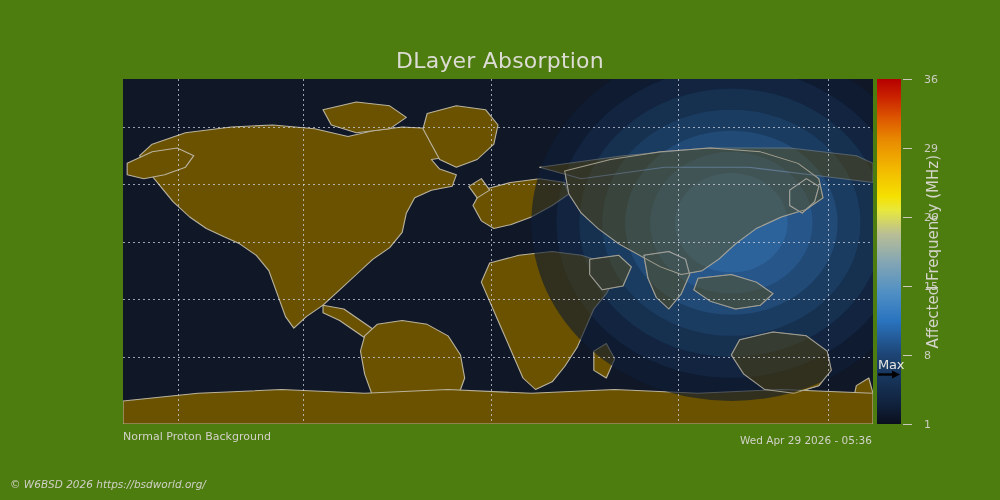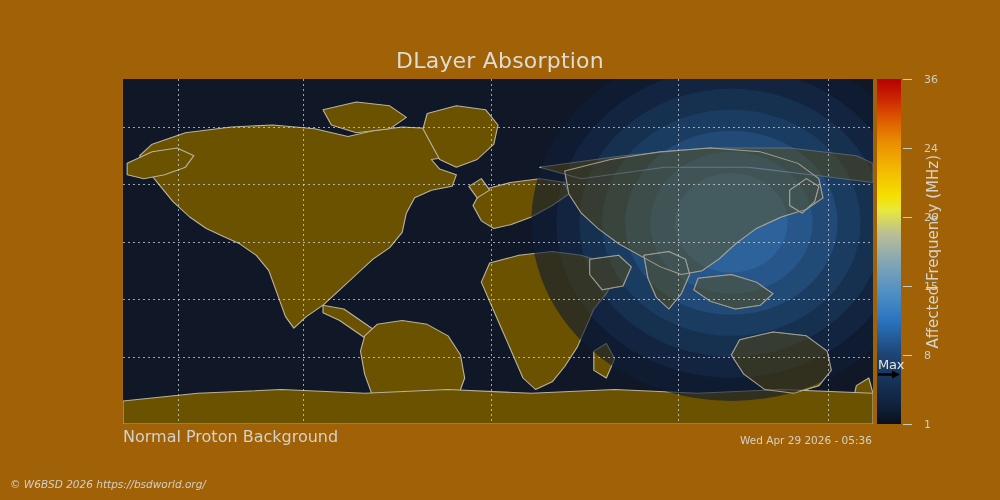--- a/index.html
+++ b/index.html
@@ -11,21 +11,21 @@
     width: 1000px;
     height: 500px;
     overflow: hidden;
     font-family: "DejaVu Sans", sans-serif;
     color: #d8d8d0;
   }
   #root {
     position: relative;
     width: 1000px;
     height: 500px;
-    background: #a16207;
+    background: #4d7c0f;
   }
 
   
   #title {
     position: absolute;
     left: 0;
     top: 48px;
     width: 1000px;
     text-align: center;
     font-size: 22px;
@@ -159,21 +159,21 @@
     top: 13px;
     width: 22px;
     height: 9px;
   }
 
   
   #notes {
     position: absolute;
     left: 123px;
     top: 429px;
-    font-size: 16px;
+    font-size: 11px;
     line-height: 15px;
     color: #d2d2c9;
   }
   #timestamp {
     position: absolute;
     left: 718px;
     top: 434px;
     font-size: 10.5px;
     color: #d2d2c9;
     white-space: nowrap;
@@ -314,21 +314,21 @@
     <div class="grid-v" style="left:705px"></div>
   </div>
 
   <div id="colorbar-wrap">
     <div id="colorbar"></div>
 
     <div class="cb-tick" style="top:0px"></div>
     <div class="cb-label" style="top:0px">36</div>
 
     <div class="cb-tick" style="top:69px"></div>
-    <div class="cb-label" style="top:69px">24</div>
+    <div class="cb-label" style="top:69px">29</div>
 
     <div class="cb-tick" style="top:138px"></div>
     <div class="cb-label" style="top:138px">26</div>
 
     <div class="cb-tick" style="top:207px"></div>
     <div class="cb-label" style="top:207px">15</div>
 
     <div class="cb-tick" style="top:276px"></div>
     <div class="cb-label" style="top:276px">8</div>
 

